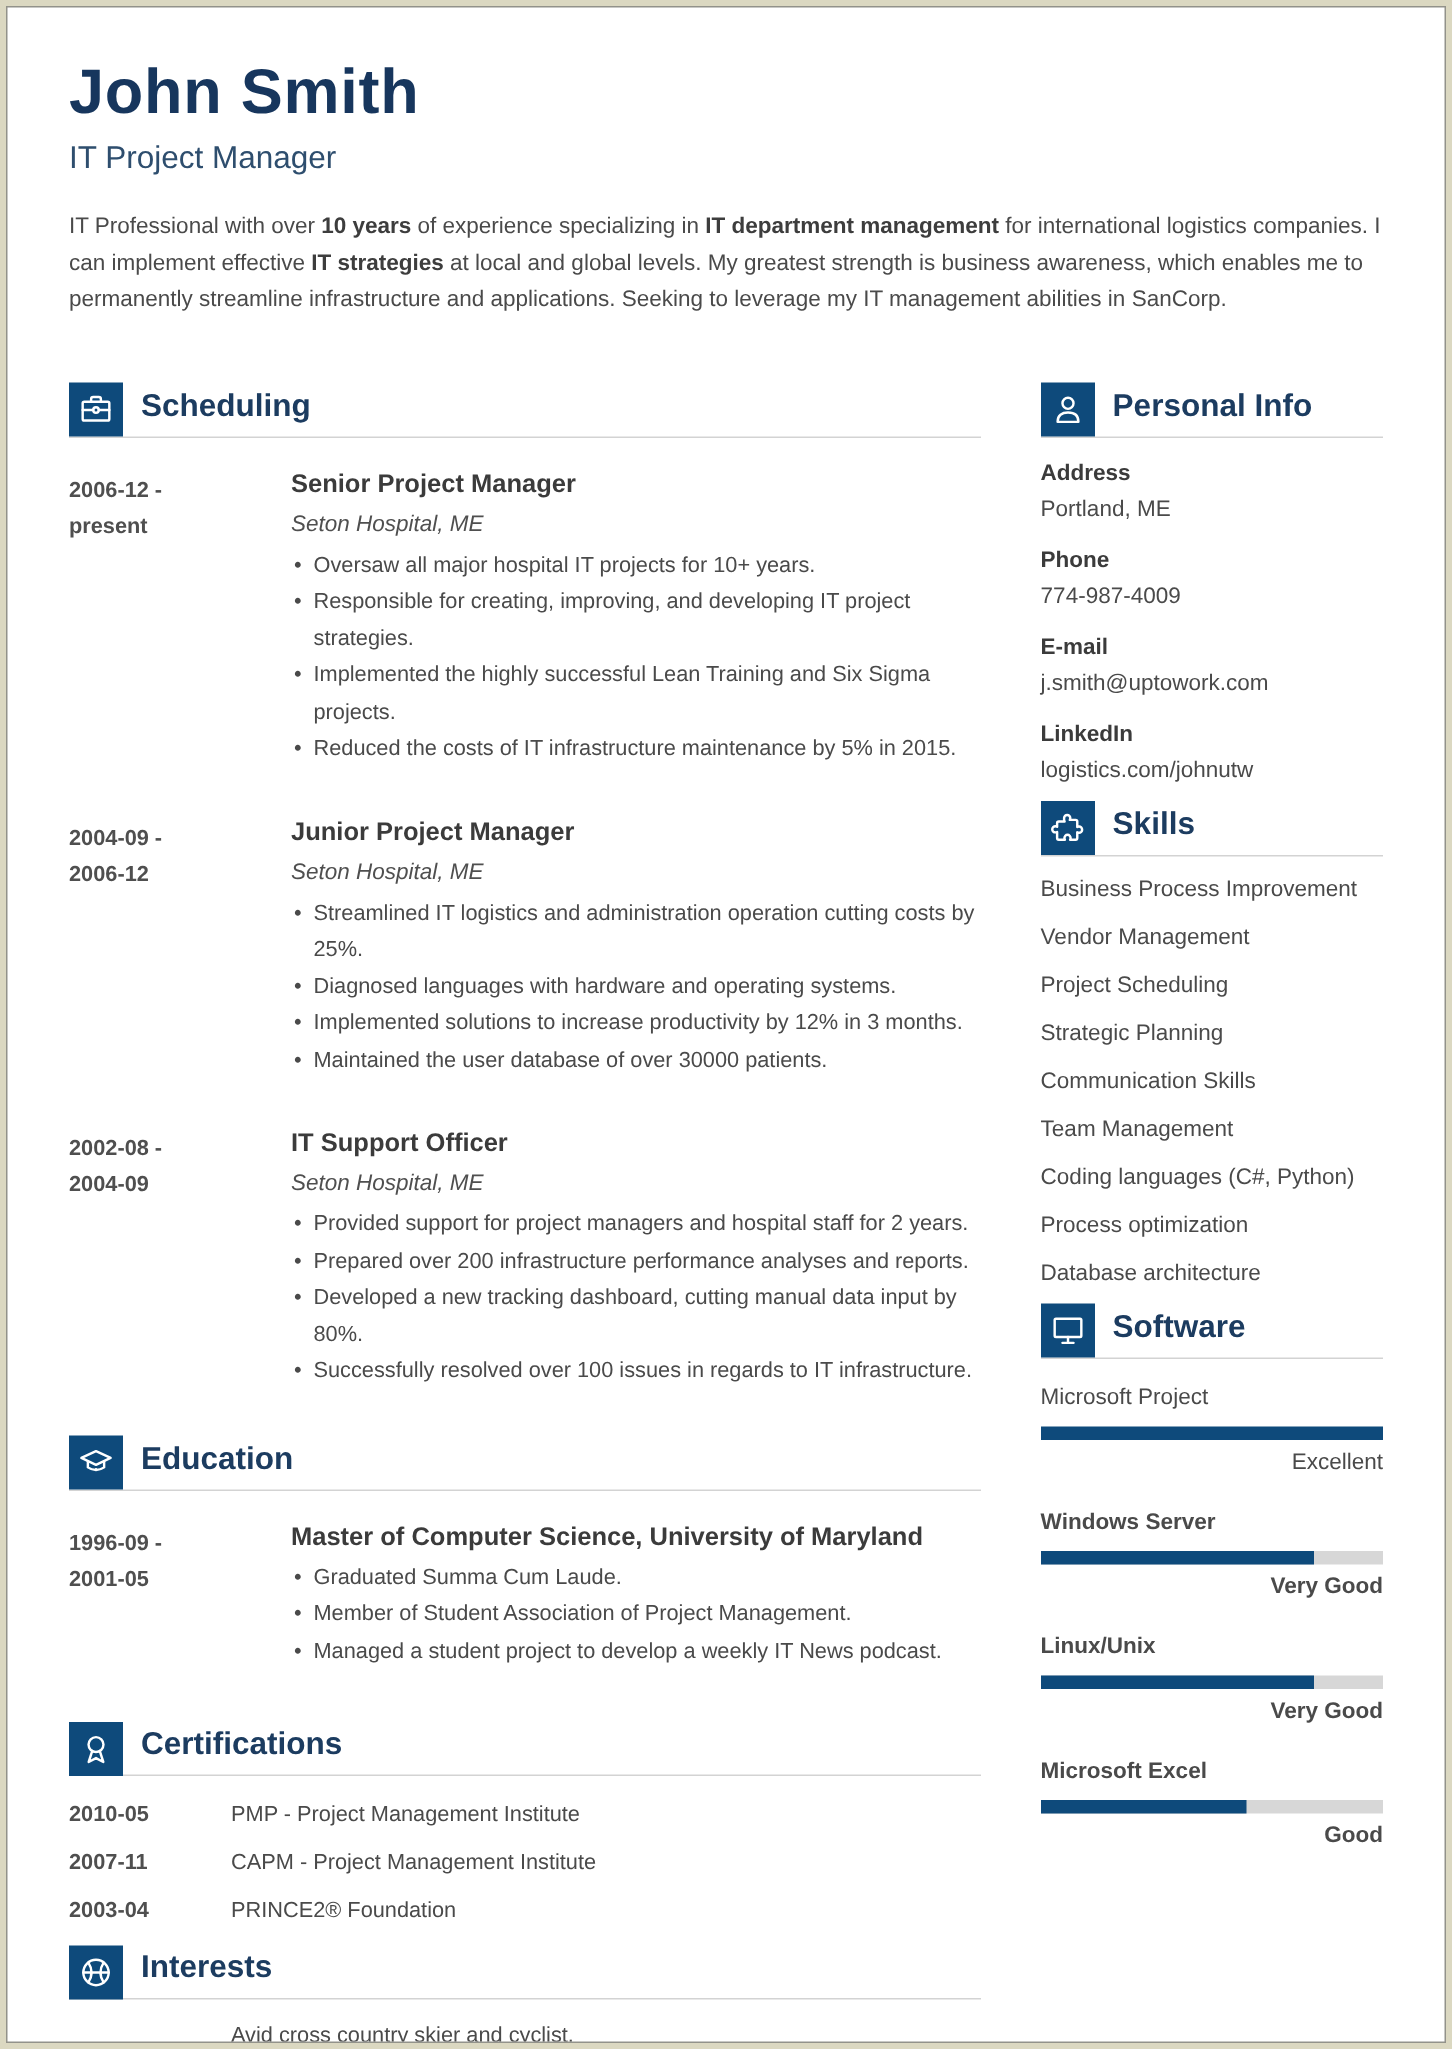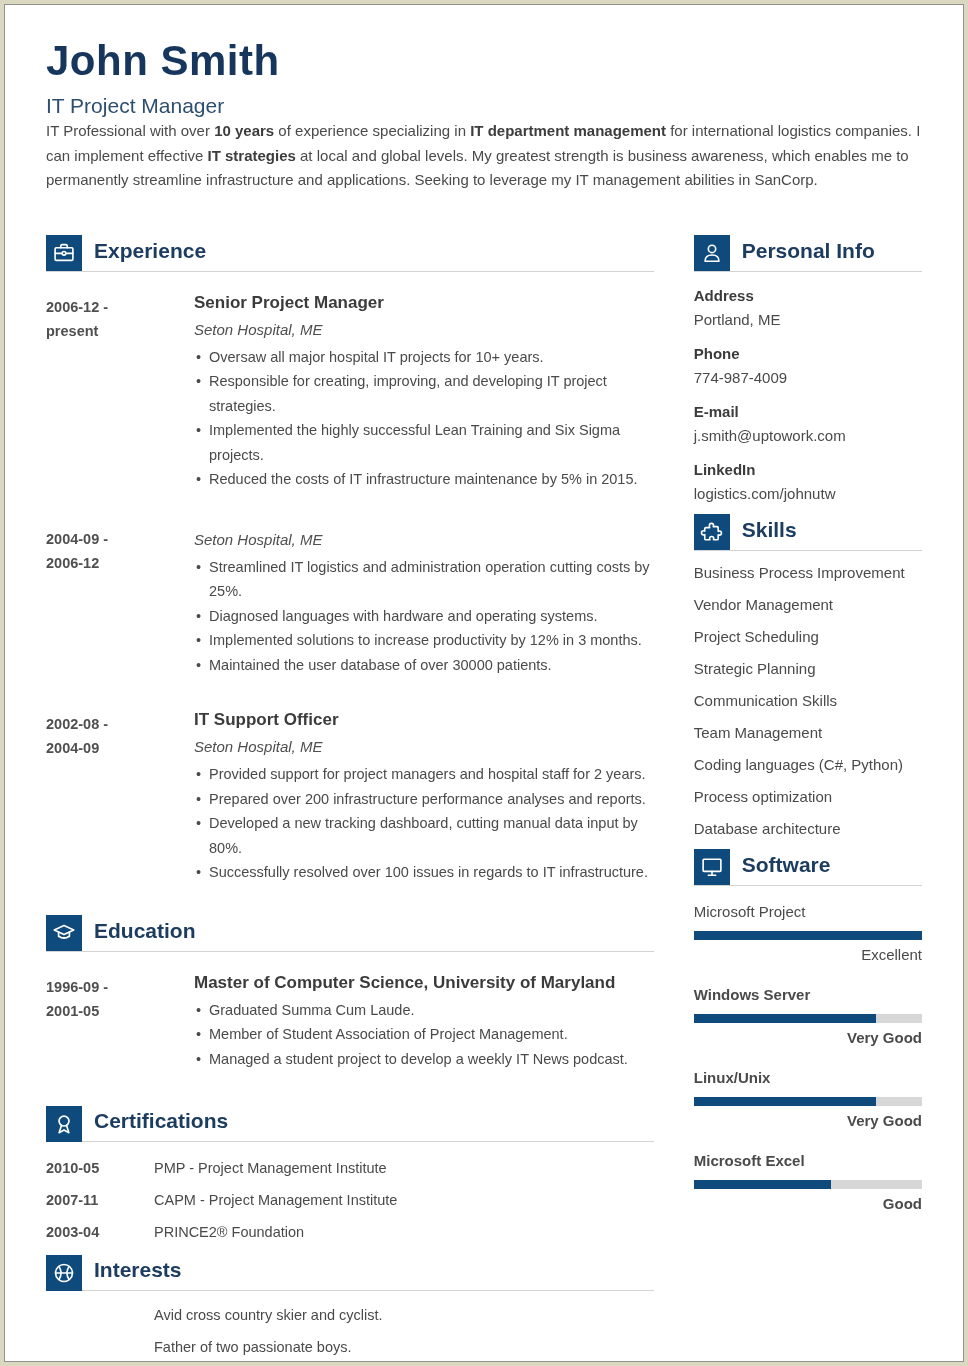--- a/index.html
+++ b/index.html
@@ -22,21 +22,21 @@
   
   .resume-header { padding:34px 41px 0 41px; }
   .person-name {
     font-size:42px; font-weight:bold; color:#17365d;
     line-height:44px; letter-spacing:0.5px;
   }
   .person-title {
     font-size:21px; color:#2e4e6e; margin-top:10px; line-height:26px;
   }
   .summary {
-    width:884px;
+    margin-top:20px; width:884px;
     font-size:15px; color:#4a4a4a; line-height:24.5px;
   }
   .summary b { color:#3d3d3d; }
   
   .content { display:flex; padding:0 41px; margin-top:42px; }
   .main-col { width:615px; }
   .side-col { width:231px; margin-left:40px; }
   
   .section-header {
     display:flex; align-items:center; gap:12px;
@@ -115,21 +115,21 @@
 
       <div class="section-header">
         <div class="icon-box">
           <svg viewBox="0 0 24 24">
             <path d="M9 7.2 V5.6 a1.3 1.3 0 0 1 1.3 -1.3 h3.4 a1.3 1.3 0 0 1 1.3 1.3 V7.2"></path>
             <rect x="3.8" y="7.2" width="16.4" height="11.6" rx="1"></rect>
             <path d="M3.8 12.3 h6.5 M13.7 12.3 h6.5"></path>
             <circle cx="12" cy="12.3" r="1.7"></circle>
           </svg>
         </div>
-        <div class="section-title">Experience</div>
+        <div class="section-title">Scheduling</div>
       </div>
 
       <div class="entry">
         <div class="entry-dates">
           <div>2006-12 -</div>
           <div>present</div>
         </div>
         <div class="entry-body">
           <div class="entry-role">Senior Project Manager</div>
           <div class="entry-company">Seton Hospital, ME</div>
@@ -141,20 +141,21 @@
           </ul>
         </div>
       </div>
 
       <div class="entry">
         <div class="entry-dates">
           <div>2004-09 -</div>
           <div>2006-12</div>
         </div>
         <div class="entry-body">
+          <div class="entry-role">Junior Project Manager</div>
           <div class="entry-company">Seton Hospital, ME</div>
           <ul class="bullets">
             <li>Streamlined IT logistics and administration operation cutting costs by 25%.</li>
             <li>Diagnosed languages with hardware and operating systems.</li>
             <li>Implemented solutions to increase productivity by 12% in 3 months.</li>
             <li>Maintained the user database of over 30000 patients.</li>
           </ul>
         </div>
       </div>
 

